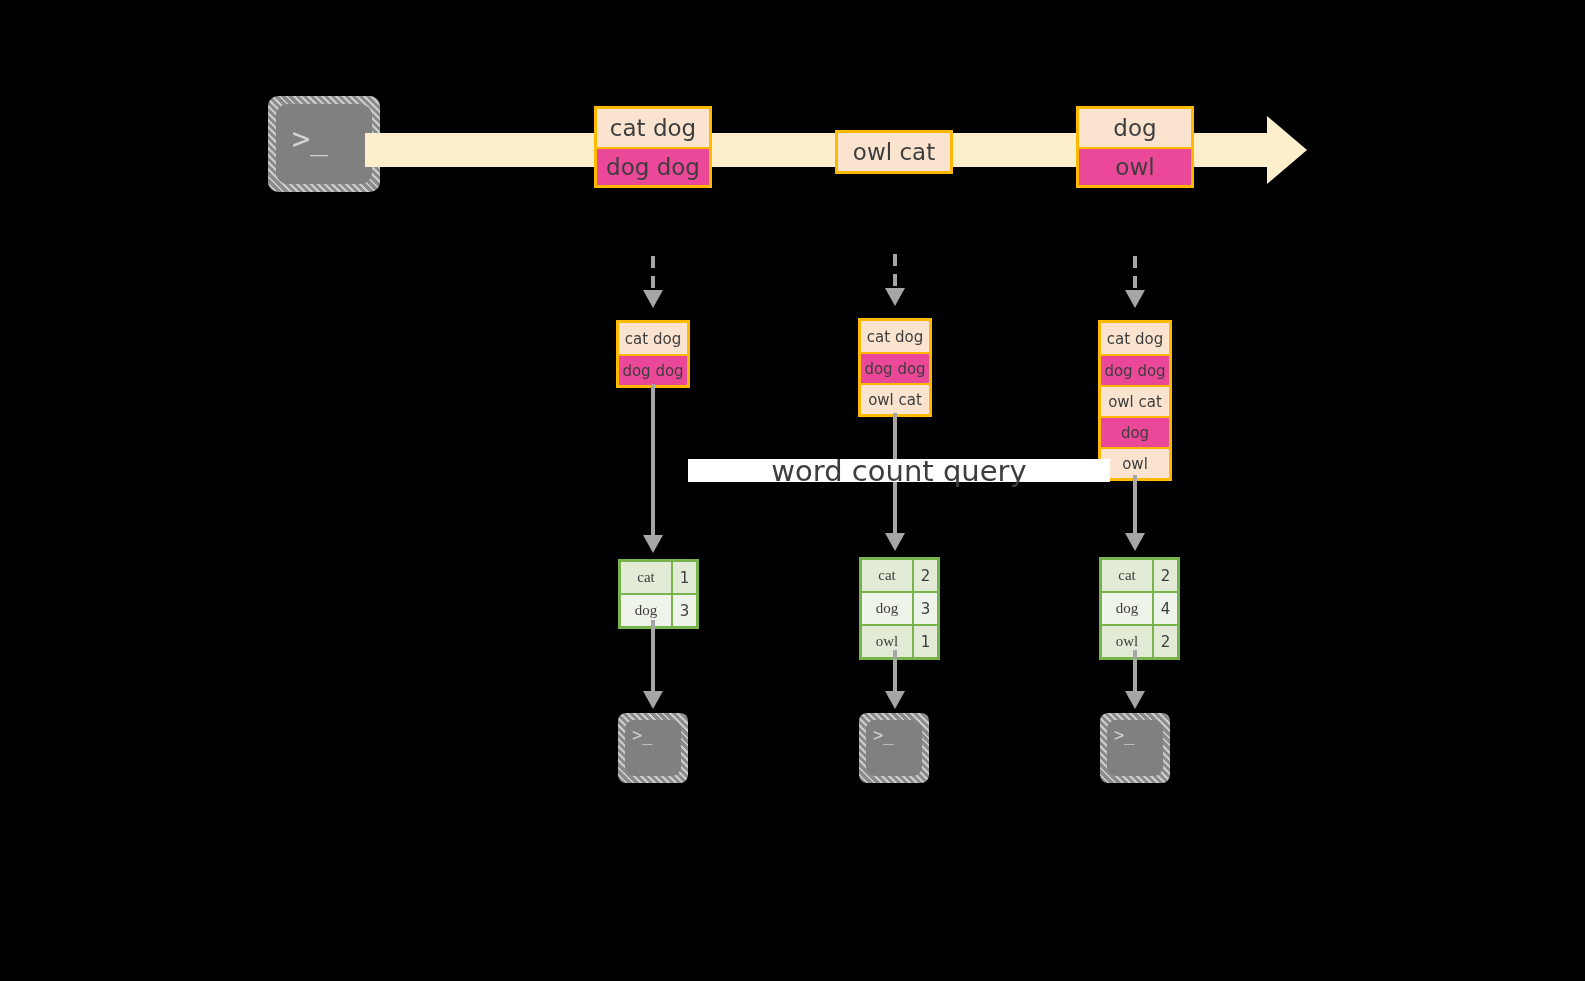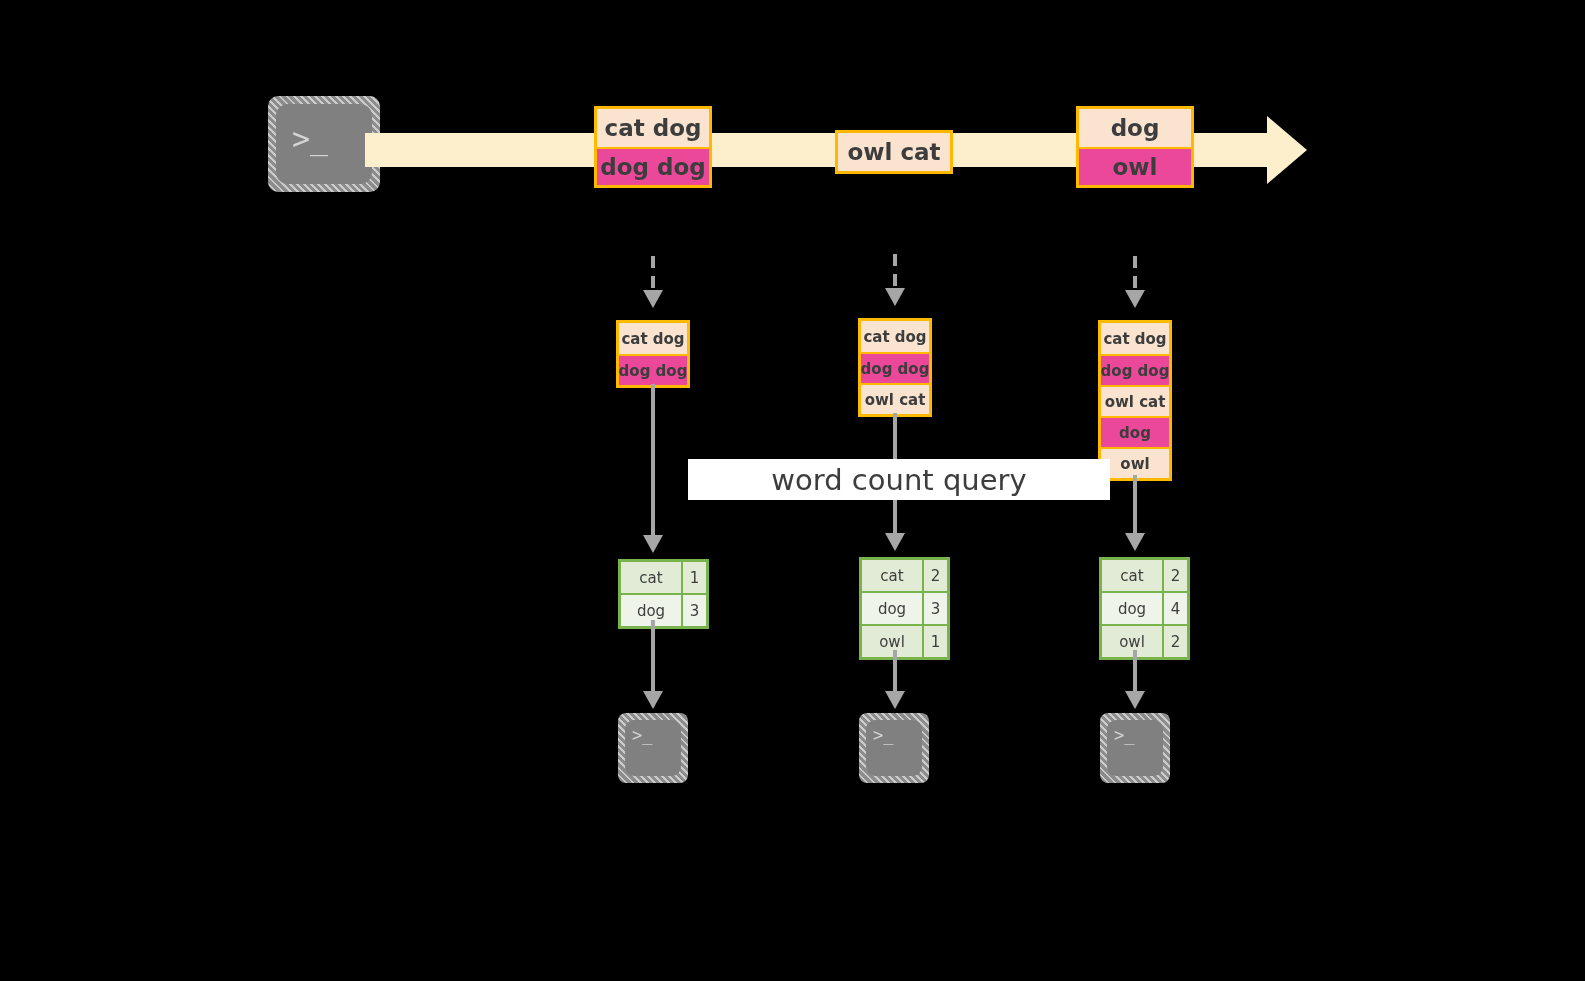--- a/index.html
+++ b/index.html
@@ -99,21 +99,20 @@
     flex-direction: column;
   }
   .obox .cell {
     box-sizing: border-box;
     display: flex;
     align-items: center;
     justify-content: center;
     color: #3d3d3d;
     white-space: nowrap;
     background: #fbe4cf;
-    font-weight: bold;
   }
   .obox .cell.alt {
     background: #ec4899;
   }
   .obox .cell + .cell {
     border-top: 2px solid #ffb900;
   }
 
   
   .obox.big { font-size: 23px; }
@@ -147,21 +146,21 @@
     border-top: 2px solid #79b34c;
   }
   .gbox .k, .gbox .v {
     box-sizing: border-box;
     display: flex;
     align-items: center;
     justify-content: center;
     color: #3d3d3d;
     white-space: nowrap;
   }
-  .gbox .k { width: 60px; background: #e1ebd6; }
+  .gbox .k { width: 50px; background: #e1ebd6; font-family: Liberation Serif, serif; }
   .gbox .v { width: 25px; background: #e1ebd6; border-left: 2px solid #79b34c; }
   .gbox .row.alt .k, .gbox .row.alt .v { background: #eef4e9; }
 
   .gbox.g1 { left: 618px;  top: 559px; }
   .gbox.g2 { left: 859px;  top: 557px; }
   .gbox.g3 { left: 1099px; top: 557px; }
 
   
   .vline {
     position: absolute;
@@ -181,21 +180,21 @@
     width: 0; height: 0;
     border-left: 10px solid transparent;
     border-right: 10px solid transparent;
     border-top: 18px solid #a6a6a6;
   }
 
   
   .query-label {
     position: absolute;
     left: 688px; top: 459px;
-    width: 422px; height: 41px;
+    width: 422px; height: 23px;
     background: #ffffff;
     display: flex;
     align-items: center;
     justify-content: center;
     color: #3d3d3d;
     font-size: 29px;
     white-space: nowrap;
   }
 </style>
 </head>

